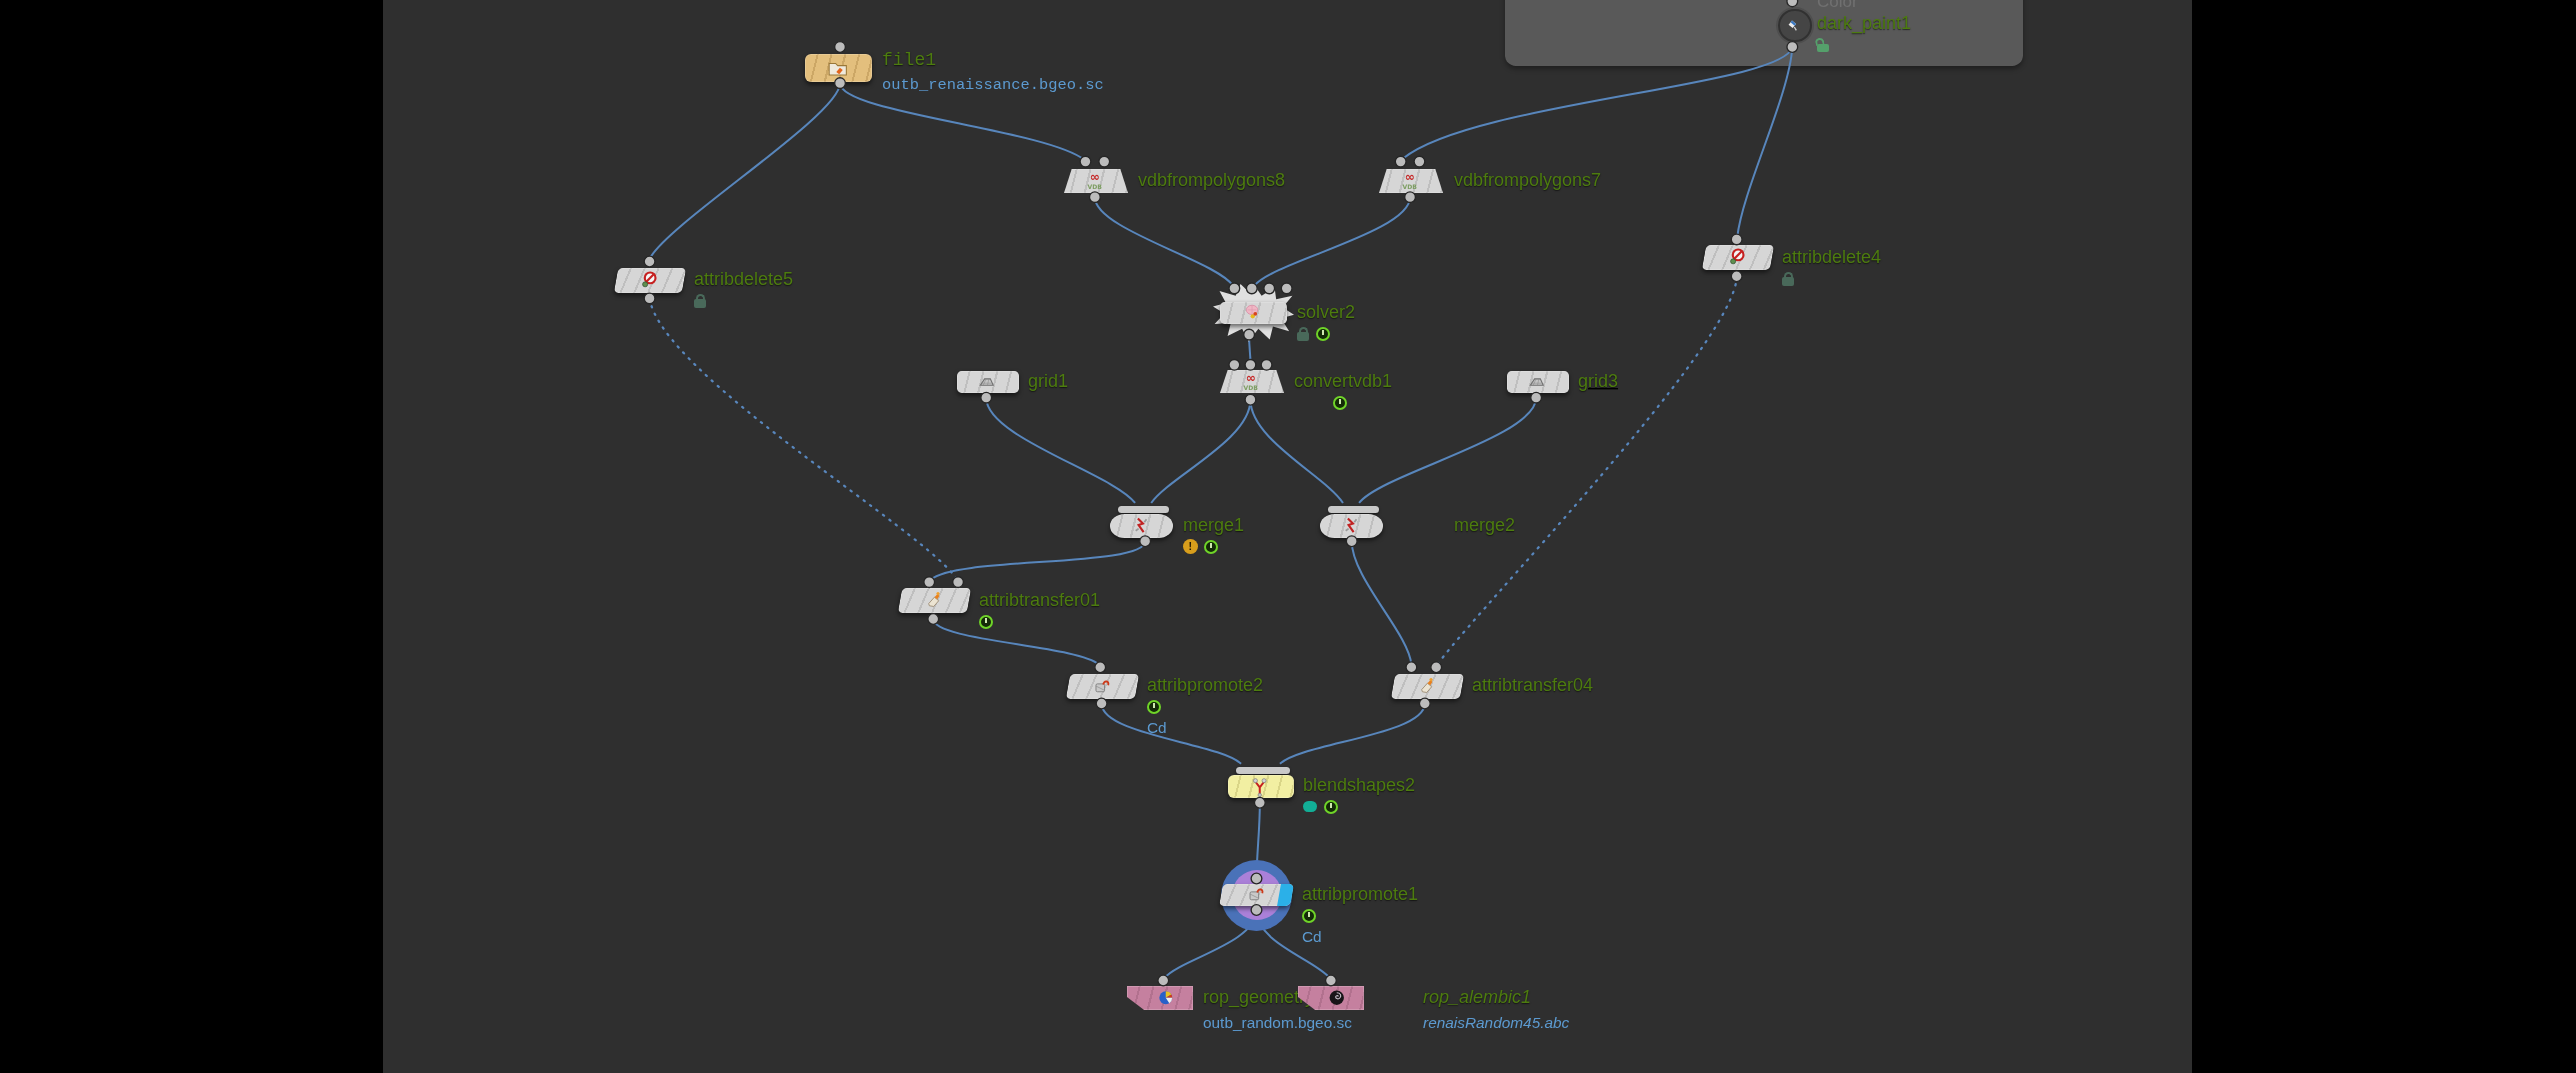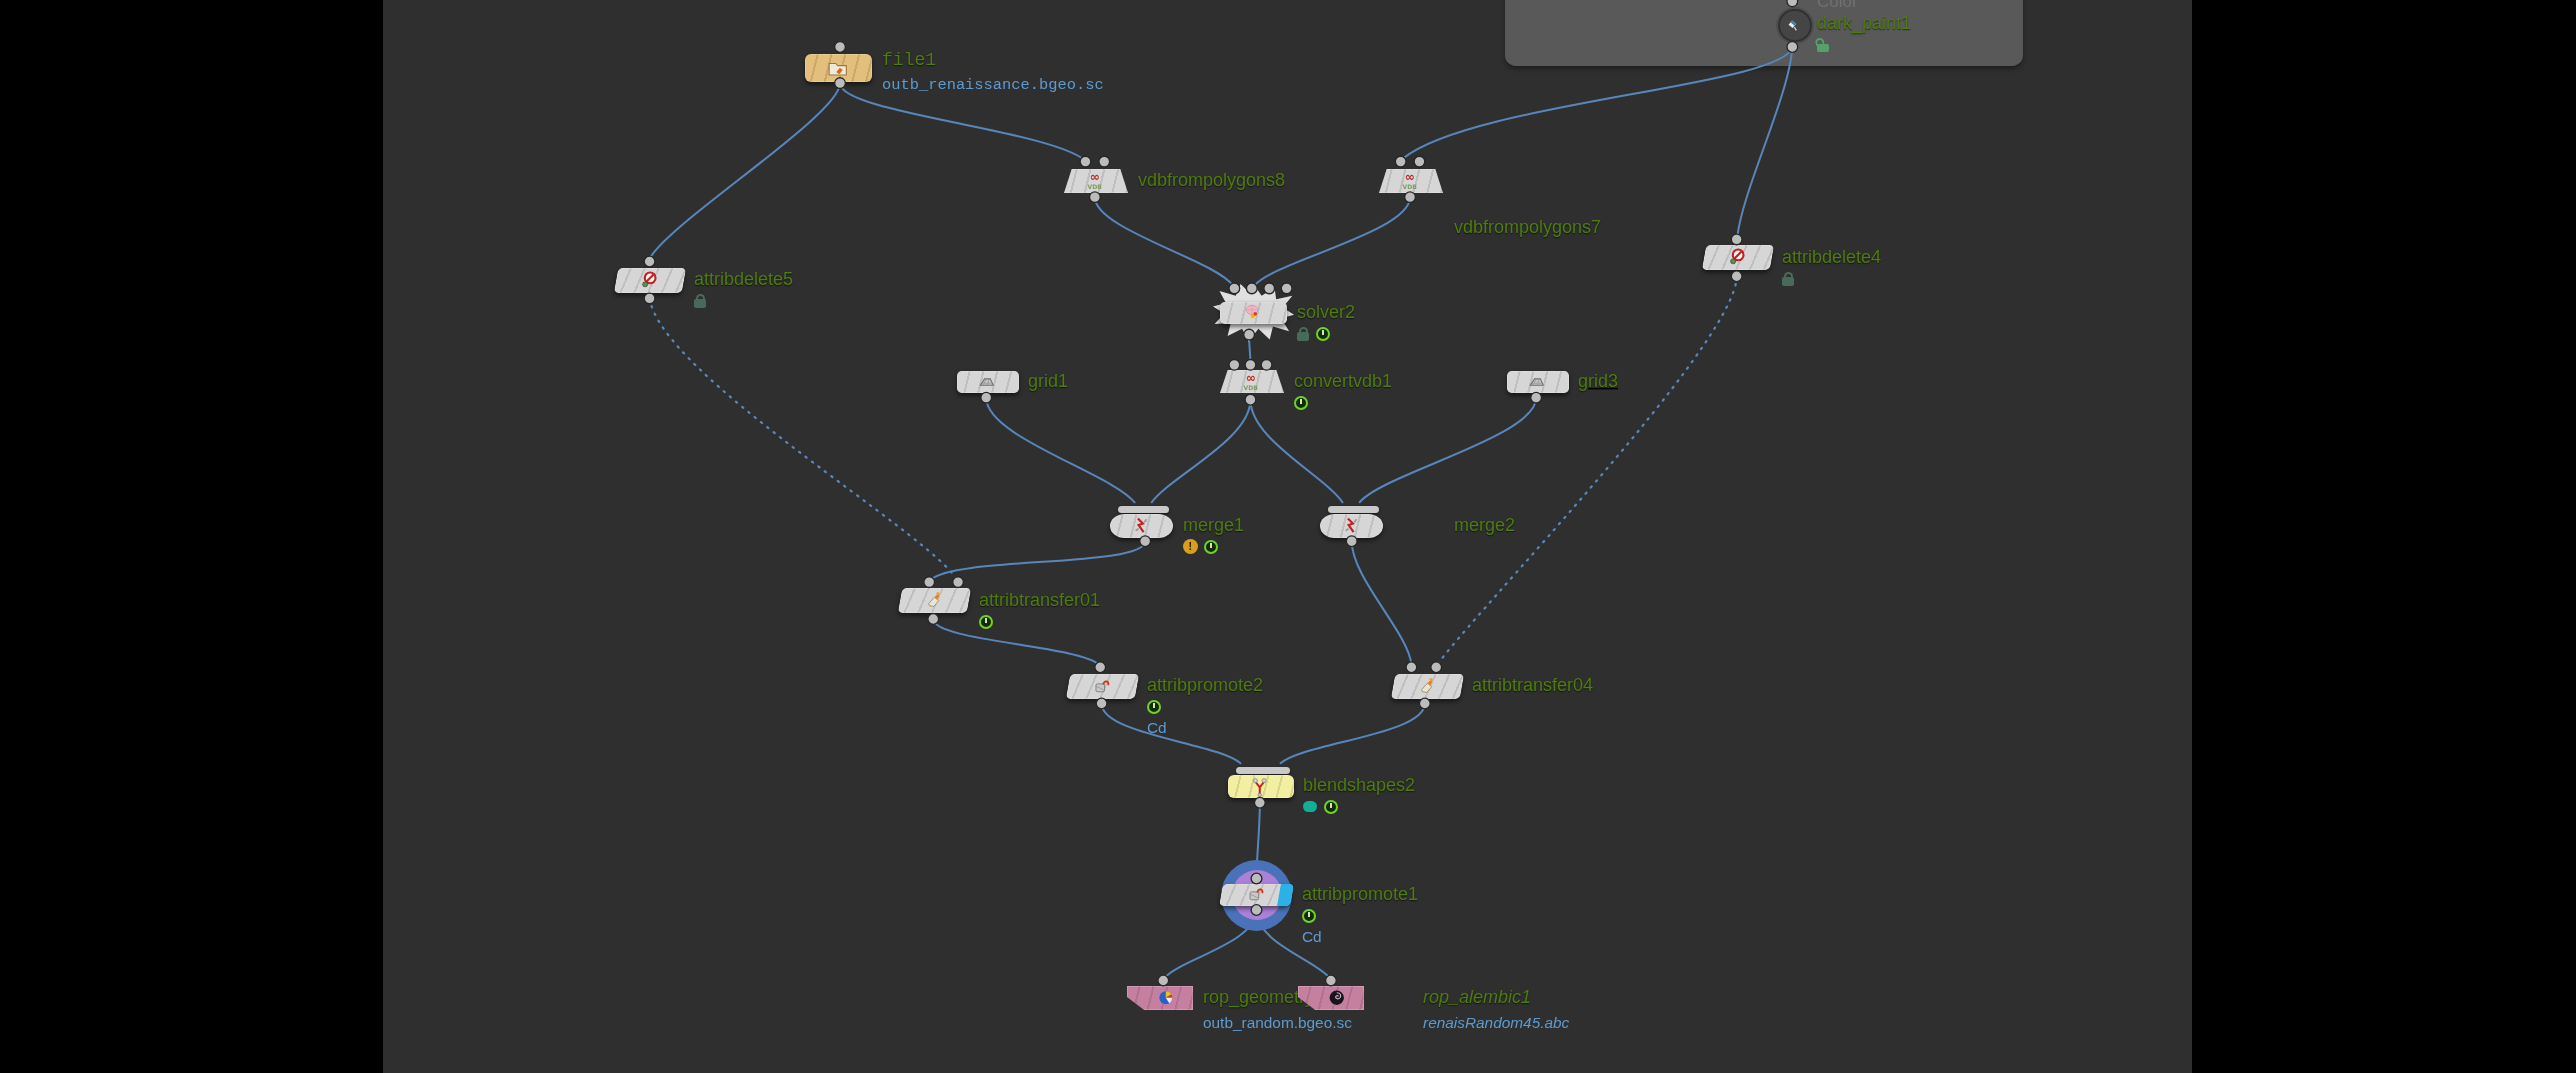--- a/index.html
+++ b/index.html
@@ -111,21 +111,21 @@
           <div class="nlabel">vdbfrompolygons8</div>
         </div>
       </div>
       <div class="node">
         <div class="n-body s-trap" style="left: 1379px; top: 169px; width: 64px; height: 24px;">
           <div class="nicon" style="left: 20px; top: 1.3px; width: 21.5px; height: 21.5px;"><svg viewBox="0 0 30 30">
               <text x="15" y="16" font-size="17" font-weight="bold" fill="#c62828" text-anchor="middle" font-family="DejaVu Sans,sans-serif">∞</text>
               <text x="15" y="27" font-size="8.5" font-weight="bold" fill="#7d9e62" text-anchor="middle" font-family="DejaVu Sans,sans-serif">VDB</text>
             </svg></div>
         </div>
-        <div class="tblock" style="left: 1454px; top: 168px; margin-top: 47px;">
+        <div class="tblock" style="left: 1454px; top: 168px;">
           <div class="nlabel">vdbfrompolygons7</div>
         </div>
       </div>
       <div class="node">
         <div class="n-body s-para" style="left: 616px; top: 268px; width: 68px; height: 25px;">
           <div class="nicon unskew" style="left: 22px; top: 1.7px; width: 21.5px; height: 21.5px;"><svg viewBox="0 0 30 30">
               <circle cx="17" cy="11" r="7.5" fill="#f5f5f5" stroke="#c62020" stroke-width="3"></circle>
               <path d="M12 16L22 6" stroke="#c62020" stroke-width="3"></path>
               <circle cx="10" cy="20" r="3.5" fill="#5f8f4f" stroke="#2f4f2f"></circle>
             </svg></div>
@@ -174,21 +174,21 @@
           <div class="nlabel">grid1</div>
         </div>
       </div>
       <div class="node">
         <div class="n-body s-trap" style="left: 1220px; top: 370px; width: 64px; height: 23px;">
           <div class="nicon" style="left: 20px; top: 0.7px; width: 21.5px; height: 21.5px;"><svg viewBox="0 0 30 30">
               <text x="15" y="16" font-size="17" font-weight="bold" fill="#c62828" text-anchor="middle" font-family="DejaVu Sans,sans-serif">∞</text>
               <text x="15" y="27" font-size="8.5" font-weight="bold" fill="#7d9e62" text-anchor="middle" font-family="DejaVu Sans,sans-serif">VDB</text>
             </svg></div>
         </div>
-        <div class="tblock" style="left: 1294px; top: 369px;">
+        <div class="tblock" style="left: 1294px; top: 369px; text-align: center;">
           <div class="nlabel">convertvdb1</div>
           <div class="brow"><span class="badge b-clock"></span></div>
         </div>
       </div>
       <div class="node">
         <div class="n-body s-rect" style="left: 1507px; top: 371px; width: 62px; height: 21.5px;">
           <div class="nicon" style="left: 19px; top: 0px; width: 21.5px; height: 21.5px;"><svg viewBox="0 0 30 30">
               <path d="M6 20l6-9h8l4 9z" fill="#c4c4c4" stroke="#6f6f6f" stroke-width="1.5"></path>
               <path d="M10 20l4-9M16 20l2-9M8 17h14" stroke="#8a8a8a" stroke-width="0.8" fill="none"></path>
             </svg></div>

